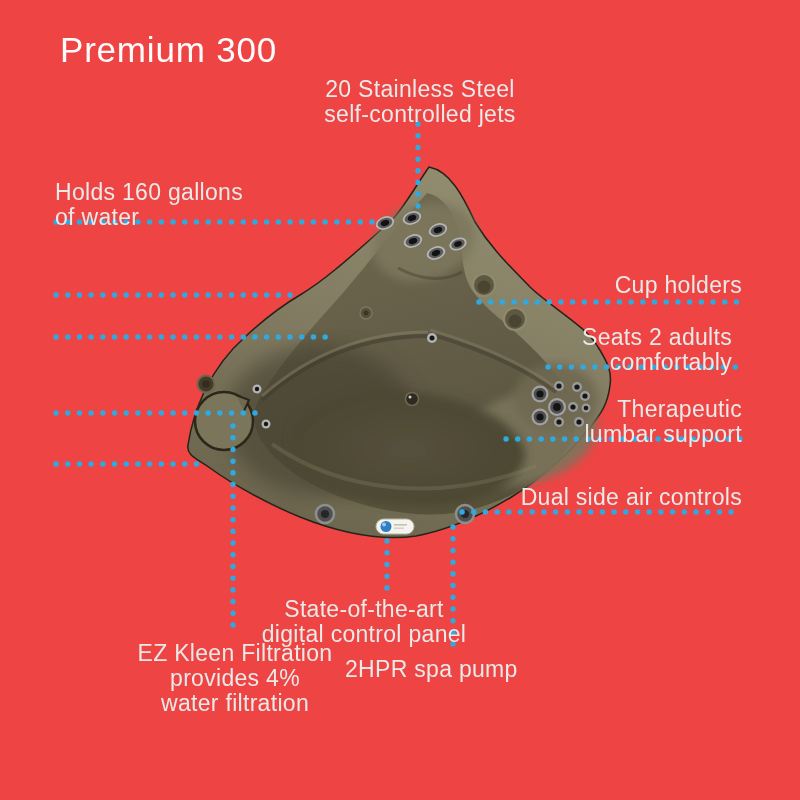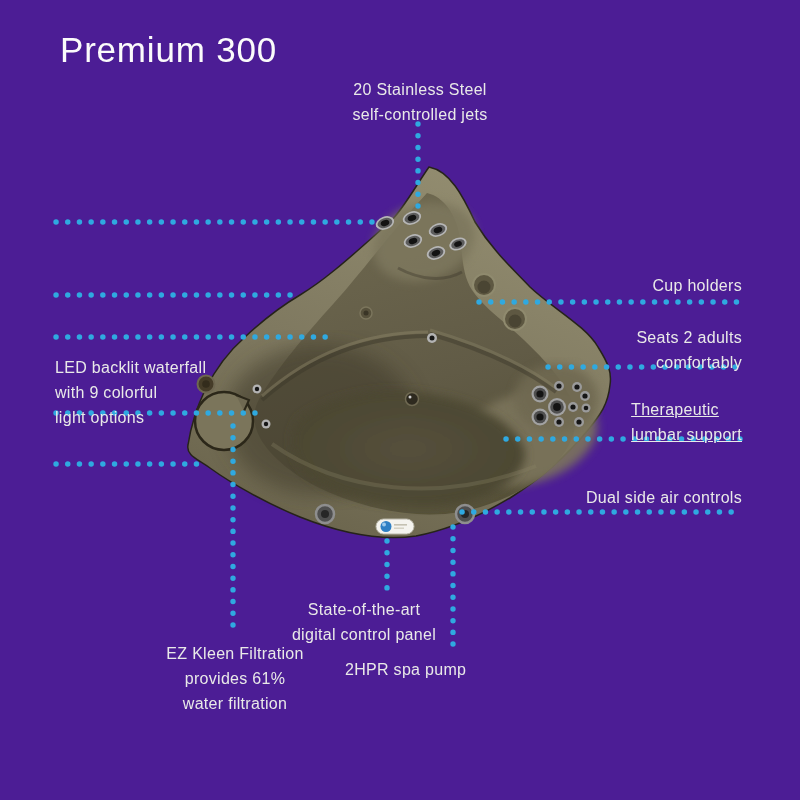--- a/index.html
+++ b/index.html
@@ -1,37 +1,37 @@
 <!DOCTYPE html>
 <html><head>
 <meta charset="utf-8">
 <style>
   html,body{margin:0;padding:0;background:#000;}
   .stage{
-    position:relative;width:800px;height:800px;background:#4c1d95;overflow:hidden;
+    position:relative;width:800px;height:800px;background:#ef4444;overflow:hidden;
     font-family:"Liberation Sans","DejaVu Sans",sans-serif;
   }
   .art{position:absolute;left:0;top:0;width:800px;height:800px;}
   .title{
     position:absolute;left:60px;top:30px;
     font-size:35px;font-weight:500;letter-spacing:0.8px;color:#fbfbfb;
   }
   .callout{
-    position:absolute;font-size:16px;line-height:25px;letter-spacing:0.3px;
+    position:absolute;font-size:23px;line-height:25px;letter-spacing:0.3px;
     color:#e9e9e8;white-space:pre-line;font-weight:400;
   }
   .c-jets{left:310px;top:77px;width:220px;text-align:center;}
   .c-capacity{left:55px;top:180px;}
   .c-shell{left:55px;top:235px;}
   .c-ozone{left:55px;top:309px;}
   .c-waterfall{left:55px;top:355px;}
   .c-weight{left:55px;top:436px;}
   .c-cup{right:58px;top:273px;text-align:center;}
-  .c-seating{right:58px;top:325px;text-align:right;}
-  .c-lumbar{right:58px;top:397px;text-decoration:underline;}
+  .c-seating{right:68px;top:325px;text-align:right;}
+  .c-lumbar{right:58px;top:397px;text-align:right;}
   .c-air{right:58px;top:485px;text-align:right;}
   .c-panel{left:254px;top:597px;width:220px;text-align:center;}
   .c-filtration{left:125px;top:641px;width:220px;text-align:center;}
   .c-pump{left:345px;top:657px;width:220px;text-align:left;}
   .dots{
     stroke:#2fa9e0;stroke-width:5.4;stroke-linecap:round;
     stroke-dasharray:0.1 11.6;fill:none;
   }
 </style>
 </head>
@@ -259,29 +259,28 @@
       <line class="dots" x1="462" y1="512" x2="741" y2="512"></line>
       <line class="dots" x1="387" y1="541" x2="387" y2="592"></line>
       <line class="dots" x1="453" y1="527" x2="453" y2="650"></line>
     </g>
   </svg>
 
   <div class="title">Premium 300</div>
 
   <div class="callout c-jets">20 Stainless Steel
 self-controlled jets</div>
-  <div class="callout c-waterfall">LED backlit waterfall
-with 9 colorful
-light options</div>
+  <div class="callout c-capacity">Holds 160 gallons
+of water</div>
   <div class="callout c-cup">Cup holders</div>
   <div class="callout c-seating">Seats 2 adults
 comfortably</div>
   <div class="callout c-lumbar">Therapeutic
 lumbar support</div>
   <div class="callout c-air">Dual side air controls</div>
   <div class="callout c-panel">State-of-the-art
 digital control panel</div>
   <div class="callout c-filtration">EZ Kleen Filtration
-provides 61%
+provides 4%
 water filtration</div>
   <div class="callout c-pump">2HPR spa pump</div>
 
 </div>
 
 </body></html>

